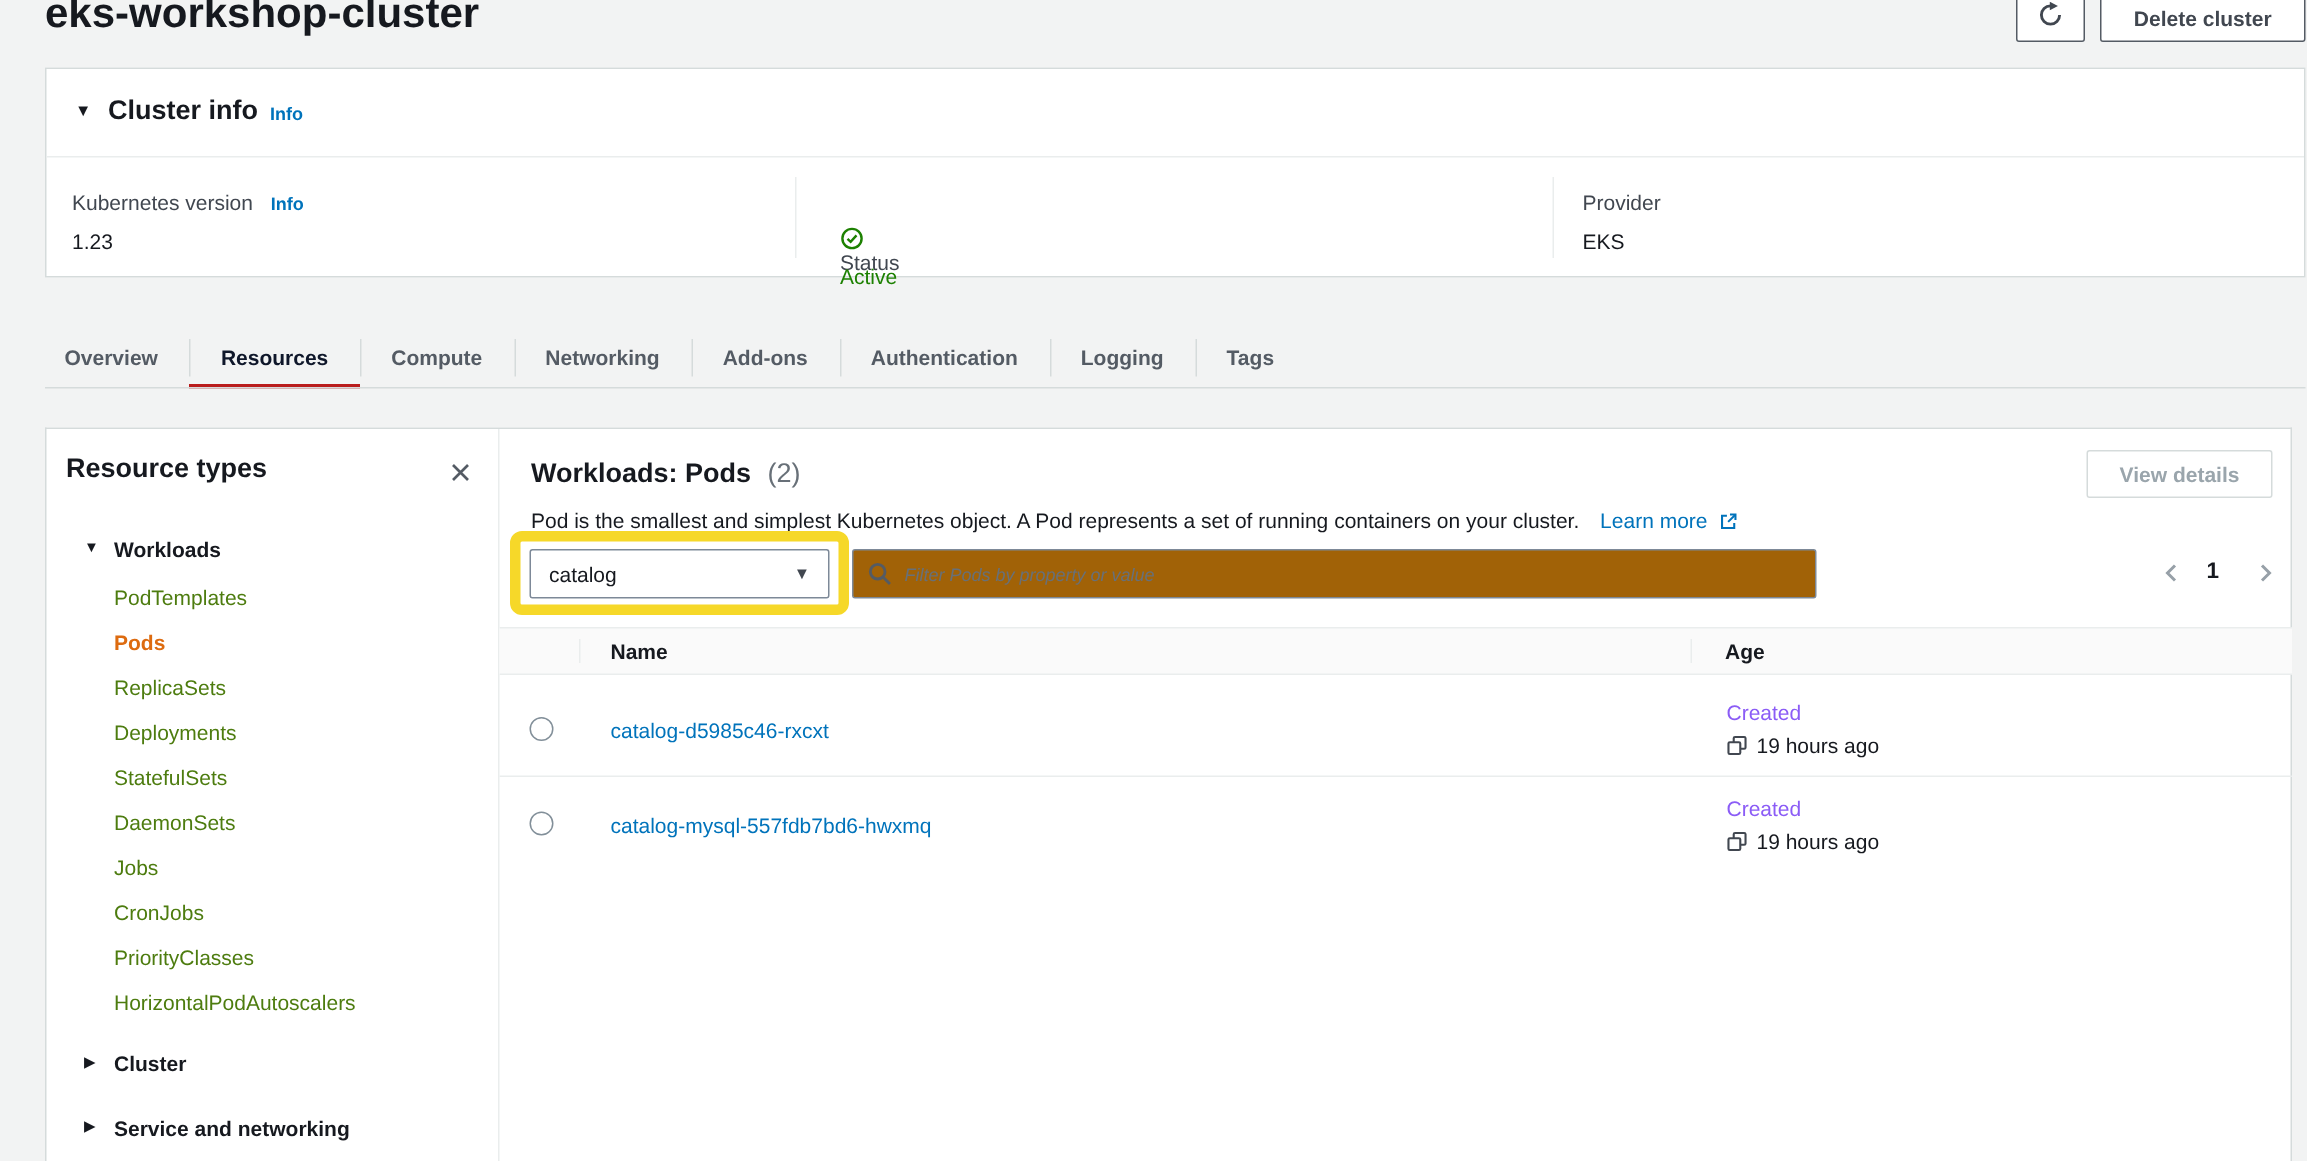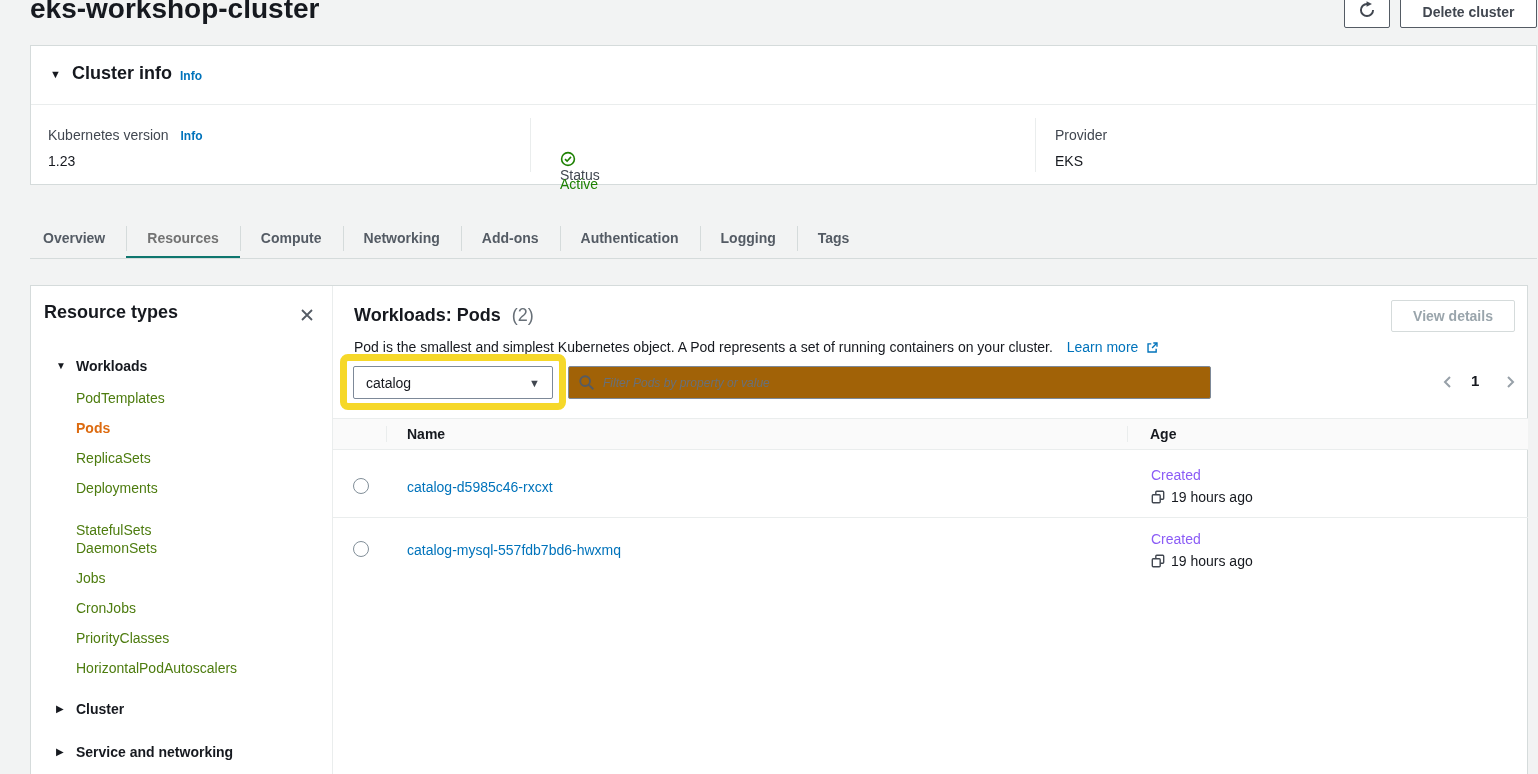--- a/index.html
+++ b/index.html
@@ -26,21 +26,21 @@
   .ci-label { font-size:14px; color:#414750; }
   .ci-value { font-size:14px; color:#16191f; }
   .vline { width:1px; background:#eaeded; }
   .status-row { display:flex; align-items:flex-start; gap:6px; color:#1d8102; font-size:14px;flex-direction:column; }
 
   
   .tabs { left:22px; top:219px; height:40px; display:flex; }
   .tab { position:relative; padding:0 21px; line-height:38px; font-size:14px; font-weight:700;
          color:#545b64; white-space:nowrap; cursor:pointer; }
   .tab + .tab::before { content:""; position:absolute; left:0; top:7px; width:1px; height:25px; background:#d5dbdb; }
-  .tab.active { color:#737373; border-bottom:3px solid #0f766e; }
+  .tab.active { color:#0f172a; border-bottom:3px solid #b91c1c; }
   .tabs-baseline { left:30px; top:258px; width:1507px; height:1px; background:#d5dbdb; }
 
   
   .content-card { left:30px; top:285px; width:1498px; height:489px; background:#fff;
                   border:1px solid #d5dbdb; border-bottom:none; }
   .content-vdivider { left:332px; top:286px; width:1px; height:488px; background:#eaeded; }
 
   
   .rt-title { left:44px; top:302px; font-size:18px; font-weight:700; }
   .rt-close { left:297px; top:305px; width:20px; height:20px; display:flex; align-items:center; justify-content:center; cursor:pointer; }
@@ -155,21 +155,21 @@
     </svg>
   </div>
 
   <span class="sb-section-caret" style="top:360px;">▼</span>
   <span class="sb-section-label" style="top:358px;">Workloads</span>
 
   <div class="sb-item" style="top:390px;">PodTemplates</div>
   <div class="sb-item selected" style="top:420px;">Pods</div>
   <div class="sb-item" style="top:450px;">ReplicaSets</div>
   <div class="sb-item" style="top:480px;">Deployments</div>
-  <div class="sb-item" style="top:510px;margin-top:12px;">StatefulSets</div>
+  <div class="sb-item" style="top:510px;">StatefulSets</div>
   <div class="sb-item" style="top:540px;">DaemonSets</div>
   <div class="sb-item" style="top:570px;">Jobs</div>
   <div class="sb-item" style="top:600px;">CronJobs</div>
   <div class="sb-item" style="top:630px;">PriorityClasses</div>
   <div class="sb-item" style="top:660px;">HorizontalPodAutoscalers</div>
 
   <span class="sb-section-caret" style="top:703px;">▶</span>
   <span class="sb-section-label" style="top:701px;">Cluster</span>
 
   <span class="sb-section-caret" style="top:746px;">▶</span>

